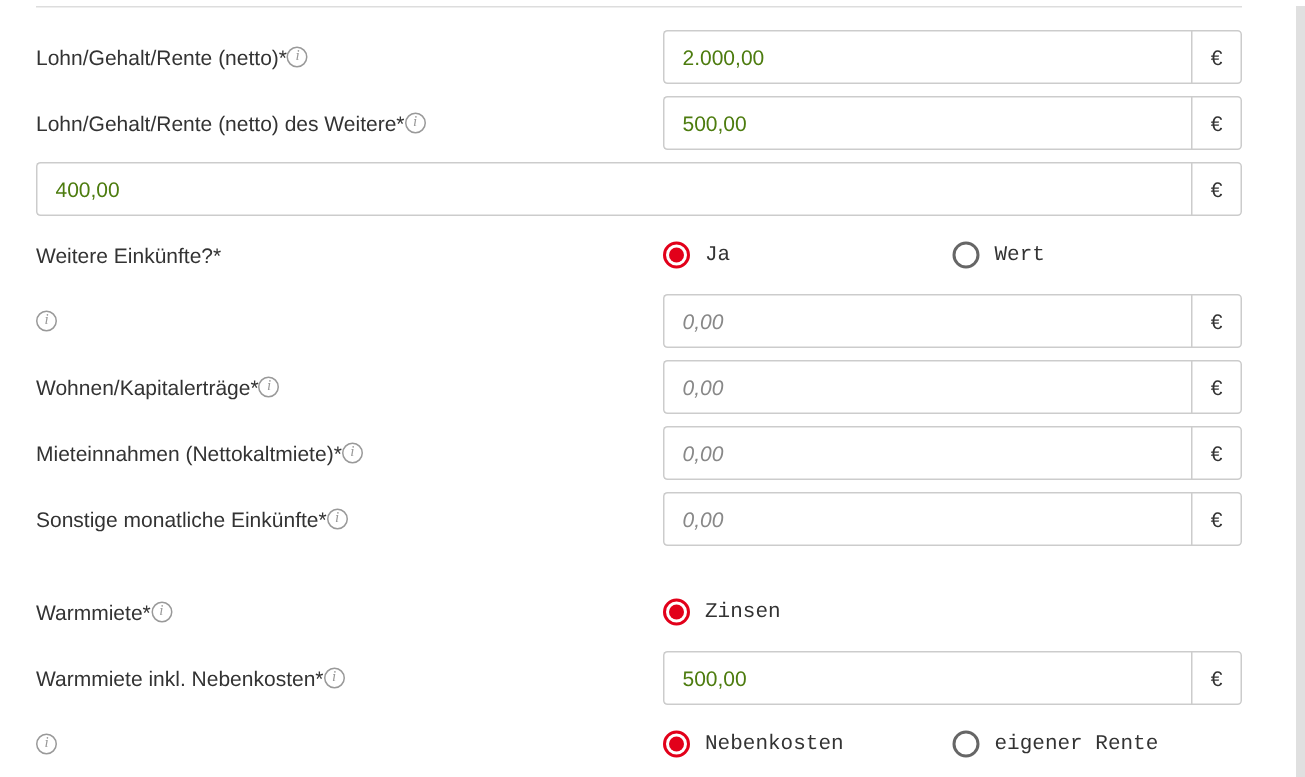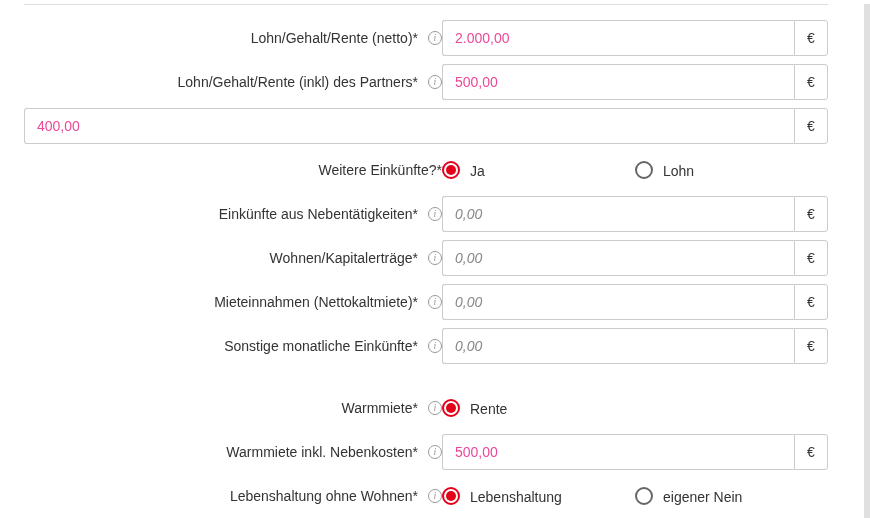--- a/index.html
+++ b/index.html
@@ -29,43 +29,42 @@
   .row {
     display: flex;
     align-items: center;
     min-height: 42px;
     margin-bottom: 2px;
   }
   .label-col {
     flex: 0 0 418px;
     display: flex;
     align-items: center;
-    gap: 10px;
+    gap: 0;
     color: #333;
     font-size: 14px;
-    justify-content: flex-end;
   }
   .control-col {
     flex: 1;
     display: flex;
     align-items: center;
   }
   .input-group {
     display: flex;
     width: 100%;
   }
   .text-input {
     flex: 1;
     height: 36px;
     border: 1px solid #ccc;
     border-right: none;
     border-radius: 3px 0 0 3px;
     padding: 0 12px;
     font-size: 14px;
-    color: #ec4899;
+    color: #4d7c0f;
     outline: none;
   }
   .text-input::placeholder {
     color: #888;
     font-style: italic;
   }
   .currency {
     width: 34px;
     height: 36px;
     border: 1px solid #ccc;
@@ -77,23 +76,24 @@
     color: #333;
     font-size: 14px;
   }
   .radio-group {
     display: flex;
     width: 100%;
   }
   .radio-option {
     flex: 1;
     display: flex;
-    align-items: flex-end;
+    align-items: center;
     gap: 10px;
     cursor: pointer;
+    font-family: Liberation Mono, monospace;
   }
   .radio-circle {
     width: 18px;
     height: 18px;
     border: 2px solid #666;
     border-radius: 50%;
     display: flex;
     align-items: center;
     justify-content: center;
     background: #fff;
@@ -153,21 +153,21 @@
     <div class="control-col">
       <div class="input-group">
         <input class="text-input" value="2.000,00" style="">
         <div class="currency">€</div>
       </div>
     </div>
   </div>
 
   <div class="row">
     <div class="label-col">
-      <span>Lohn/Gehalt/Rente (inkl) des Partners*</span>
+      <span>Lohn/Gehalt/Rente (netto) des Weitere*</span>
       <span class="info-icon">i</span>
     </div>
     <div class="control-col">
       <div class="input-group">
         <input class="text-input" value="500,00" style="">
         <div class="currency">€</div>
       </div>
     </div>
   </div>
 
@@ -187,29 +187,28 @@
     <div class="control-col">
       <div class="radio-group">
         <div class="radio-option">
           <span class="radio-circle selected">
                 <span class="radio-dot"></span>
               </span>
           <span class="radio-label">Ja</span>
         </div>
         <div class="radio-option">
           <span class="radio-circle"></span>
-          <span class="radio-label">Lohn</span>
-        </div>
-      </div>
-    </div>
-  </div>
-
-  <div class="row">
-    <div class="label-col">
-      <span>Einkünfte aus Nebentätigkeiten*</span>
+          <span class="radio-label">Wert</span>
+        </div>
+      </div>
+    </div>
+  </div>
+
+  <div class="row">
+    <div class="label-col">
       <span class="info-icon">i</span>
     </div>
     <div class="control-col">
       <div class="input-group">
         <input class="text-input italic-placeholder" placeholder="0,00" style="">
         <div class="currency">€</div>
       </div>
     </div>
   </div>
 
@@ -258,54 +257,53 @@
     <div class="label-col">
       <span>Warmmiete*</span>
       <span class="info-icon">i</span>
     </div>
     <div class="control-col">
       <div class="radio-group">
         <div class="radio-option">
           <span class="radio-circle selected">
                 <span class="radio-dot"></span>
               </span>
-          <span class="radio-label">Rente</span>
+          <span class="radio-label">Zinsen</span>
         </div>
       </div>
     </div>
   </div>
 
   <div class="row">
     <div class="label-col">
       <span>Warmmiete inkl. Nebenkosten*</span>
       <span class="info-icon">i</span>
     </div>
     <div class="control-col">
       <div class="input-group">
         <input class="text-input" value="500,00" style="">
         <div class="currency">€</div>
       </div>
     </div>
   </div>
 
   <div class="row">
     <div class="label-col">
-      <span>Lebenshaltung ohne Wohnen*</span>
       <span class="info-icon">i</span>
     </div>
     <div class="control-col">
       <div class="radio-group">
         <div class="radio-option">
           <span class="radio-circle selected">
                 <span class="radio-dot"></span>
               </span>
-          <span class="radio-label">Lebenshaltung</span>
+          <span class="radio-label">Nebenkosten</span>
         </div>
         <div class="radio-option">
           <span class="radio-circle"></span>
-          <span class="radio-label">eigener Nein</span>
+          <span class="radio-label">eigener Rente</span>
         </div>
       </div>
     </div>
   </div>
 
 </div>
 </div>
 
 </body></html>

